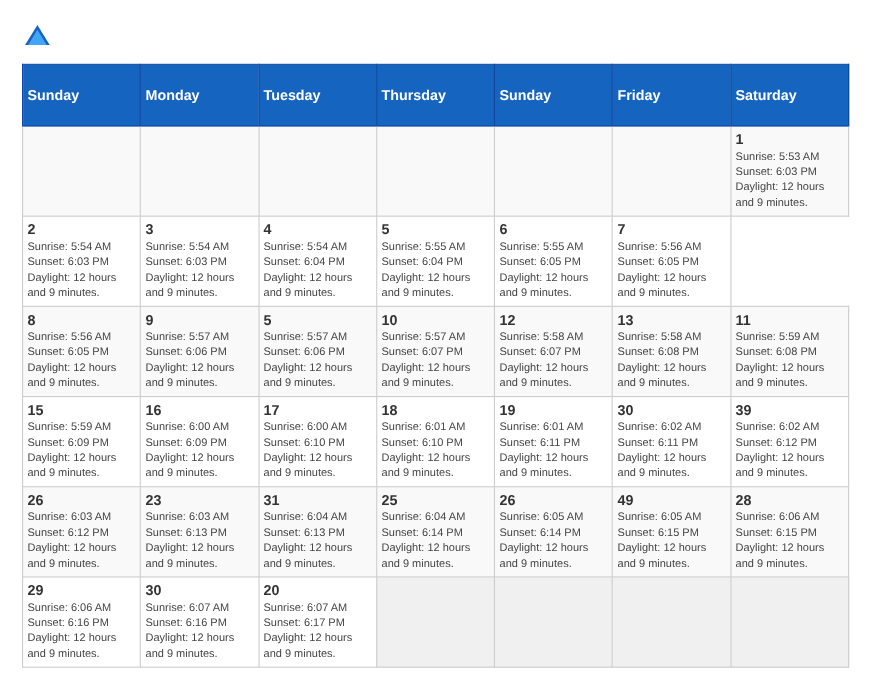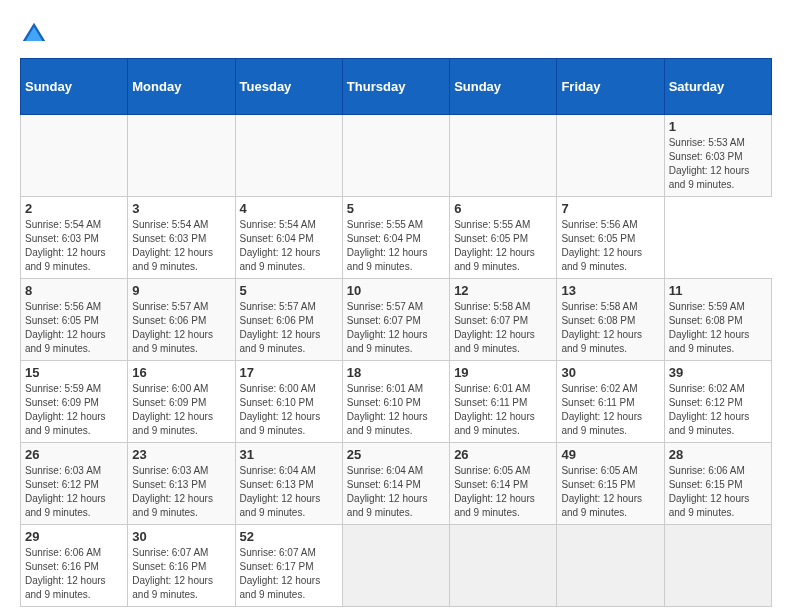--- a/index.html
+++ b/index.html
@@ -248,21 +248,21 @@
       <tr>
         <td>
           <span class="day-number">29</span>
           <div class="day-info">Sunrise: 6:06 AM<br>Sunset: 6:16 PM<br>Daylight: 12 hours<br>and 9 minutes.</div>
         </td>
         <td>
           <span class="day-number">30</span>
           <div class="day-info">Sunrise: 6:07 AM<br>Sunset: 6:16 PM<br>Daylight: 12 hours<br>and 9 minutes.</div>
         </td>
         <td>
-          <span class="day-number">52</span>
+          <span class="day-number">20</span>
           <div class="day-info">Sunrise: 6:07 AM<br>Sunset: 6:17 PM<br>Daylight: 12 hours<br>and 9 minutes.</div>
         </td>
         <td class="empty"></td>
         <td class="empty"></td>
         <td class="empty"></td>
         <td class="empty"></td>
       </tr>
     </tbody>
 </table>
 

